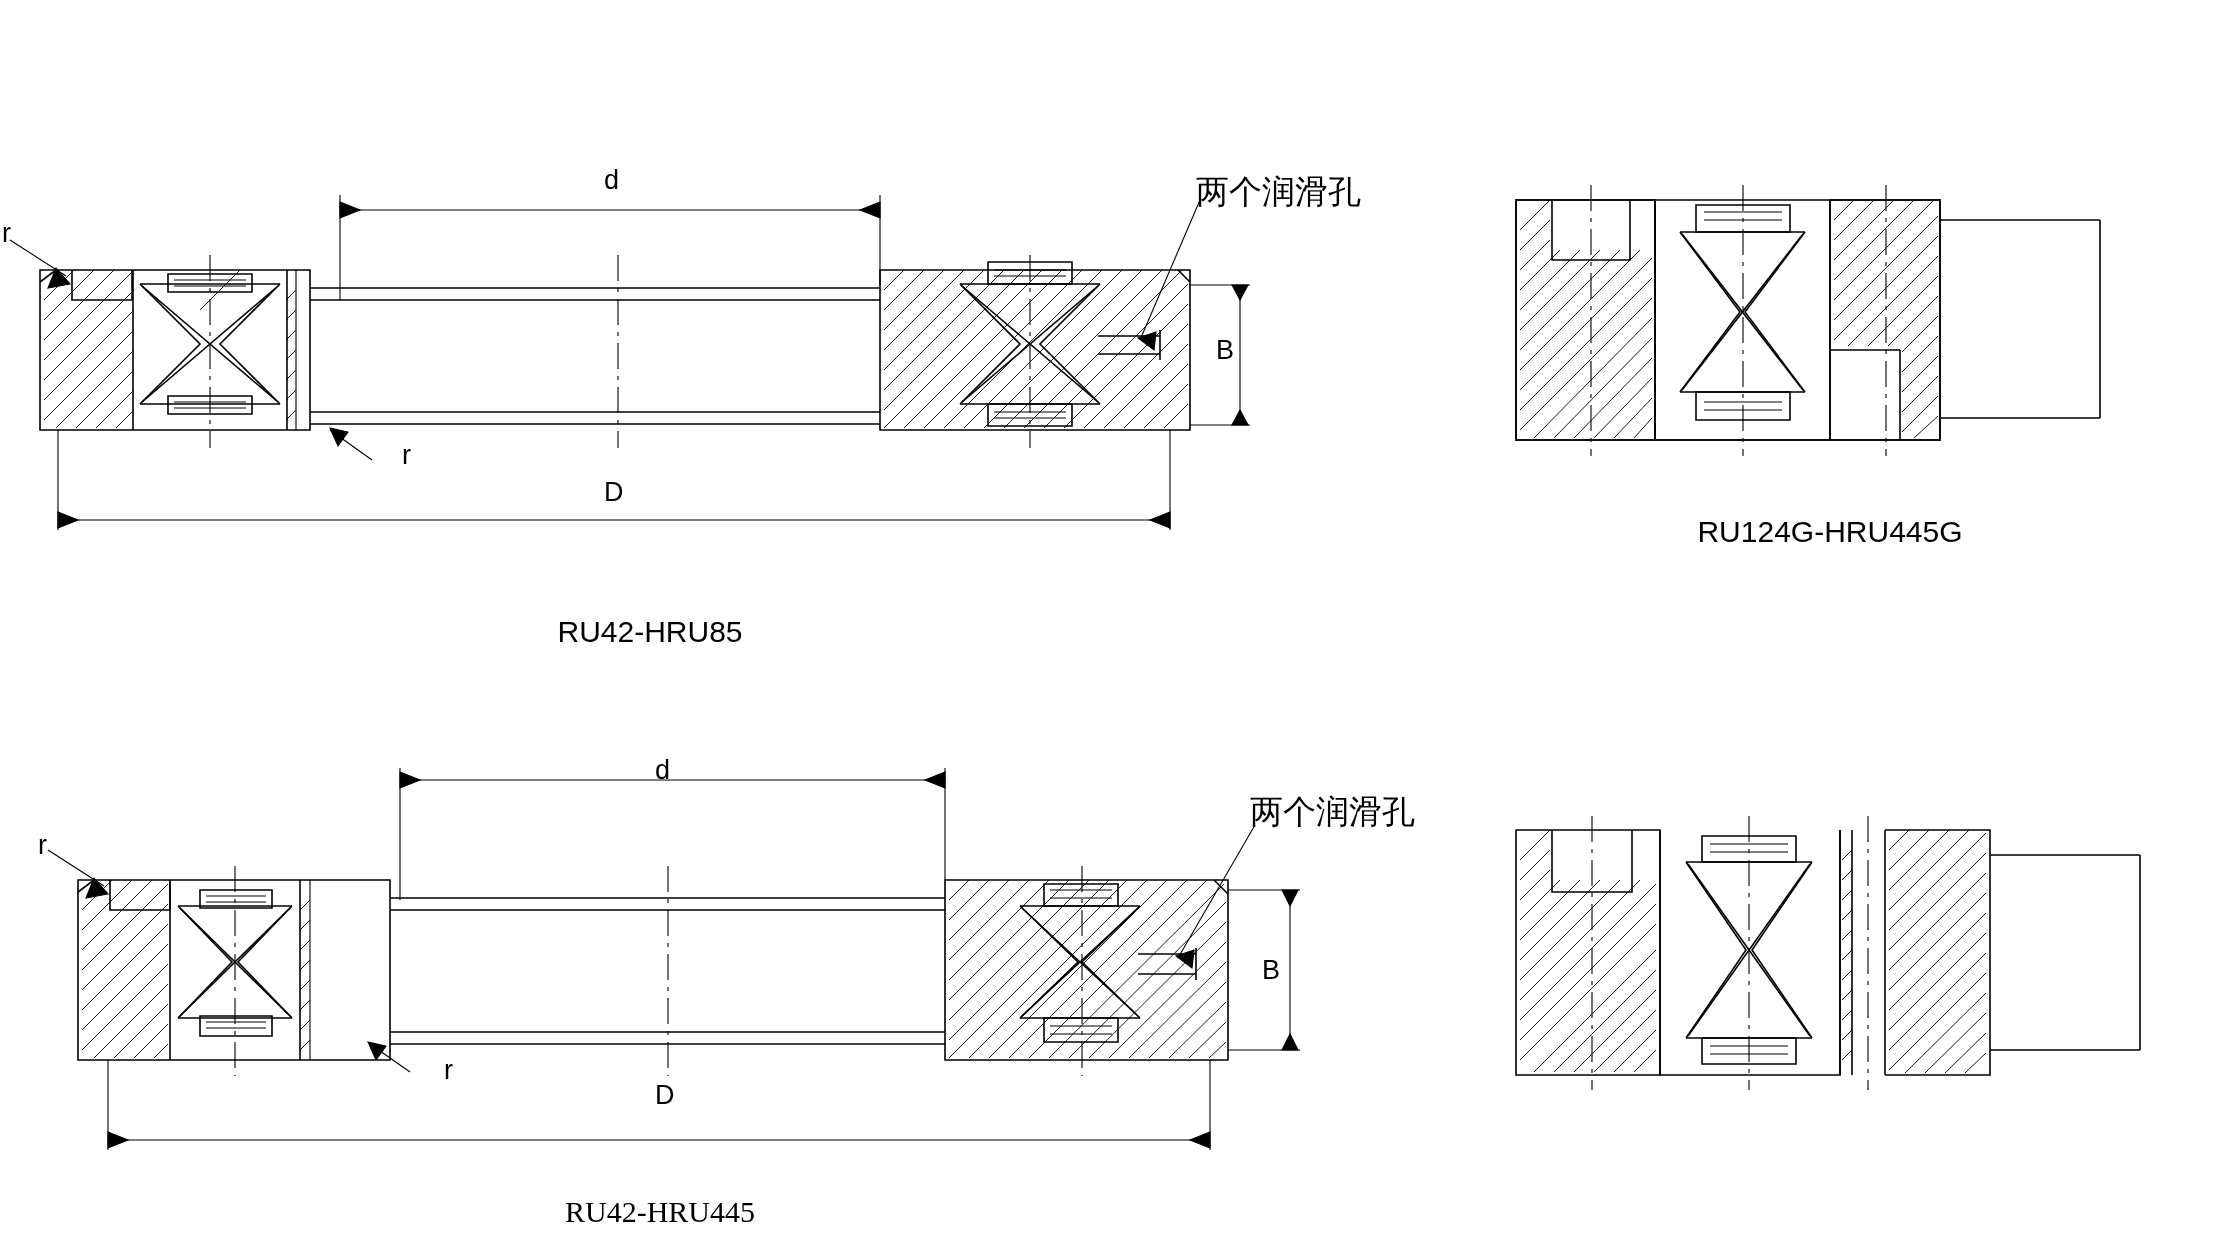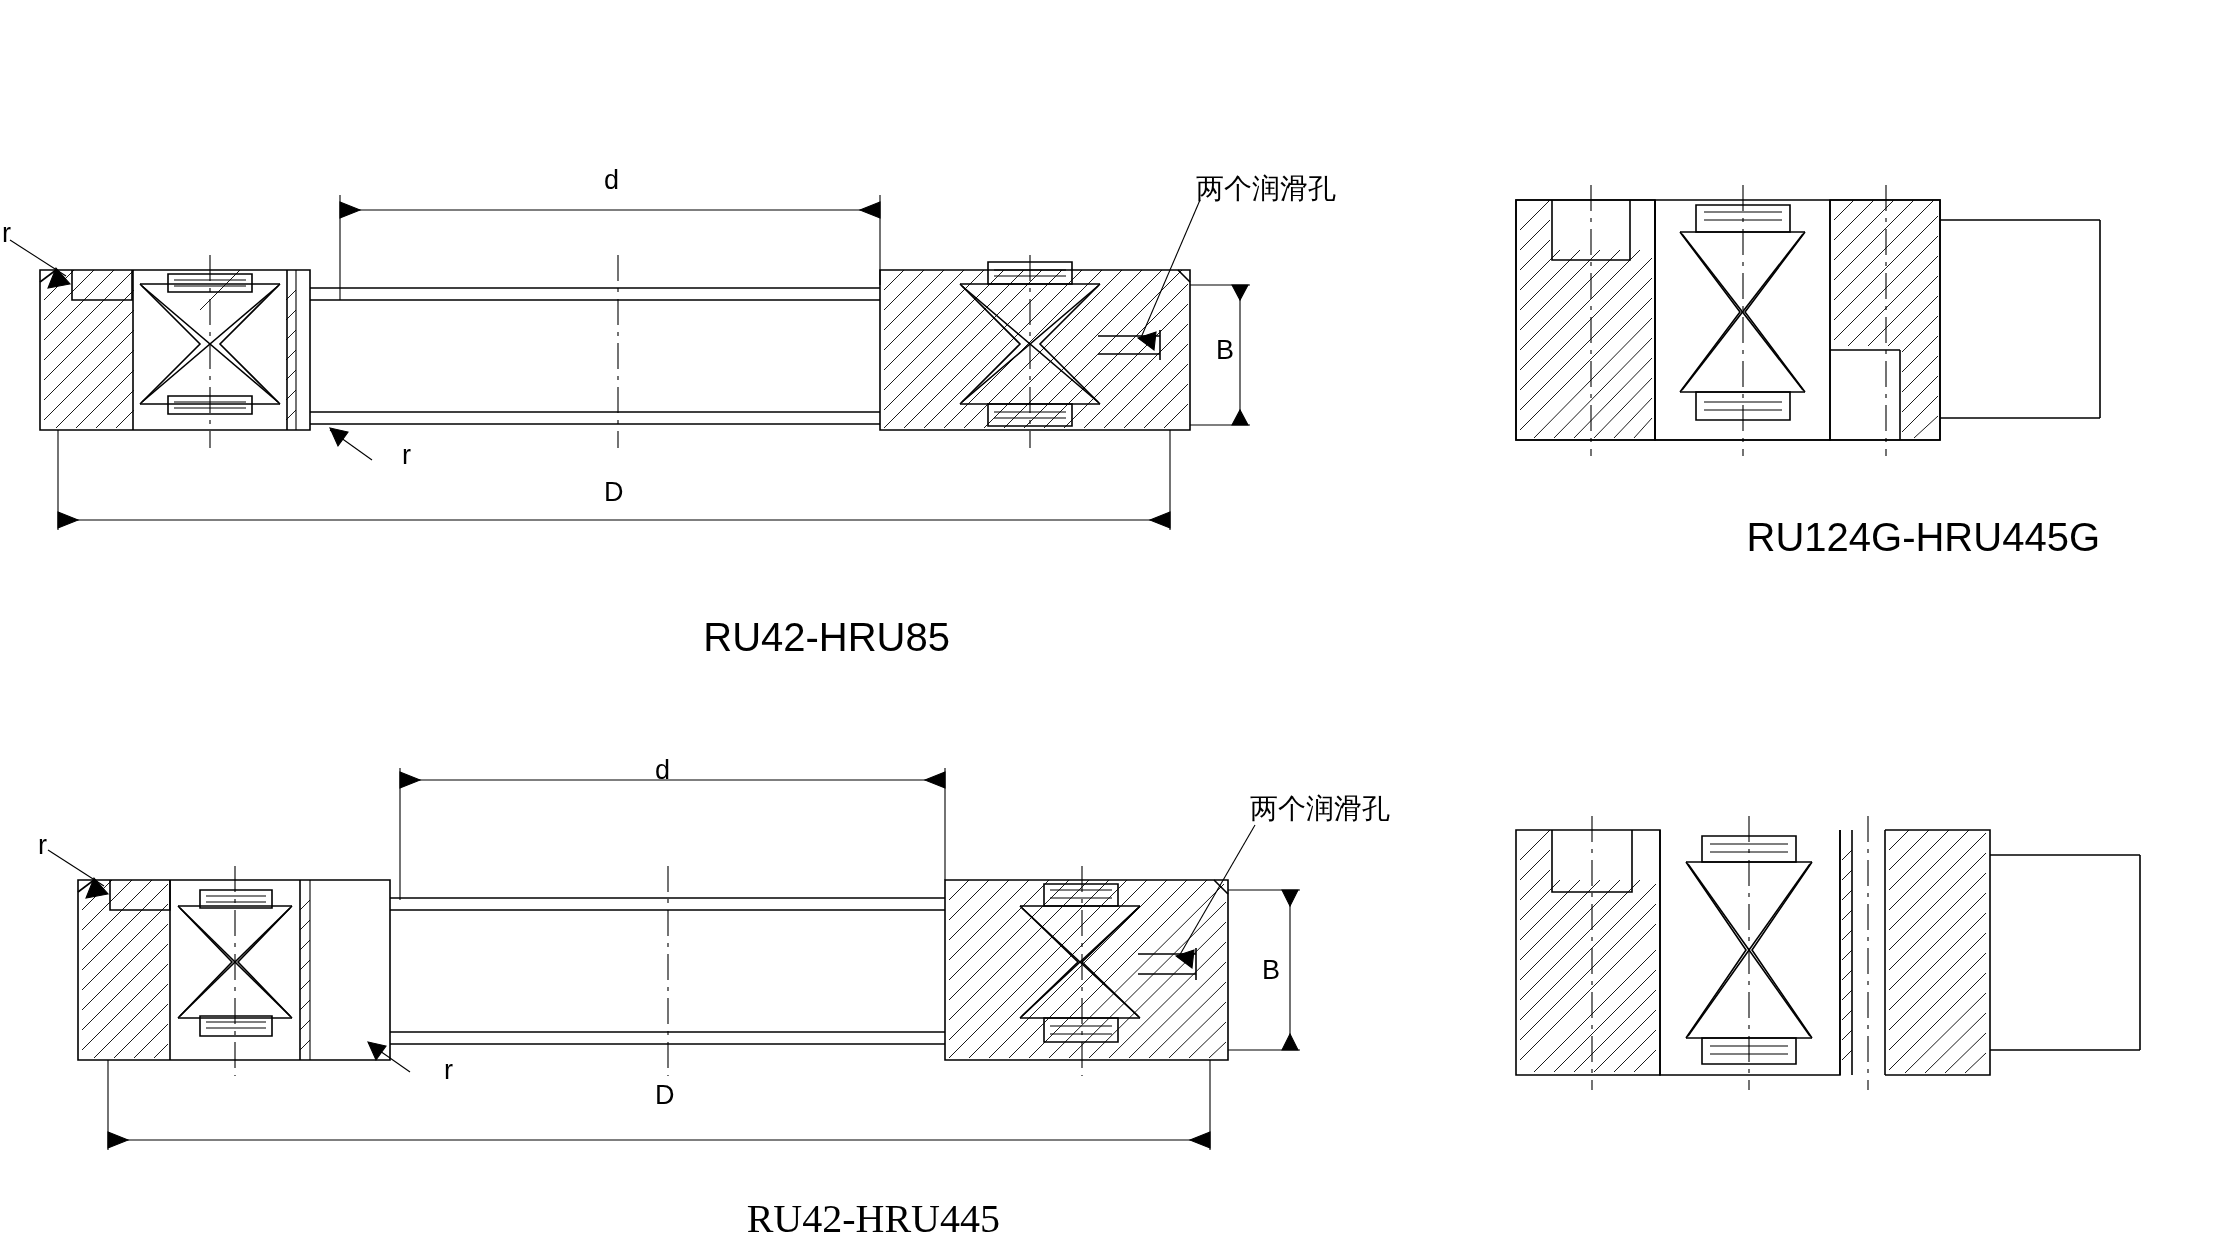--- a/index.html
+++ b/index.html
@@ -1,21 +1,21 @@
 <!DOCTYPE html>
 <html><head>
 <meta charset="utf-8">
 <style>
   html,body{margin:0;padding:0;background:#ffffff;}
   body{width:2220px;height:1243px;position:relative;font-family:"Liberation Sans","DejaVu Sans",sans-serif;color:#000;overflow:hidden;}
   .page{position:absolute;left:0;top:0;width:2220px;height:1243px;}
   .title{position:absolute;left:18px;top:8px;font-size:37px;font-weight:bold;letter-spacing:0.5px;}
-  .fig-caption{position:absolute;font-size:40px;text-align:right;white-space:nowrap;}
+  .fig-caption{position:absolute;font-size:30px;text-align:center;white-space:nowrap;}
   .lbl{position:absolute;font-size:27px;white-space:nowrap;}
-  .lbl-cn{position:absolute;font-size:28px;white-space:nowrap;}
+  .lbl-cn{position:absolute;font-size:33px;white-space:nowrap;}
   svg{position:absolute;left:0;top:0;overflow:visible;}
   .ln{stroke:#000;stroke-width:1.6;fill:none;}
   .ln-thin{stroke:#000;stroke-width:1.1;fill:none;}
   .ln-hatch{stroke:#000;stroke-width:0.9;fill:none;}
   .ln-dash{stroke:#000;stroke-width:1.1;fill:none;stroke-dasharray:26 7 4 7;}
   .ln-dim{stroke:#000;stroke-width:1.1;fill:none;}
 </style>
 </head>
 <body>
 

